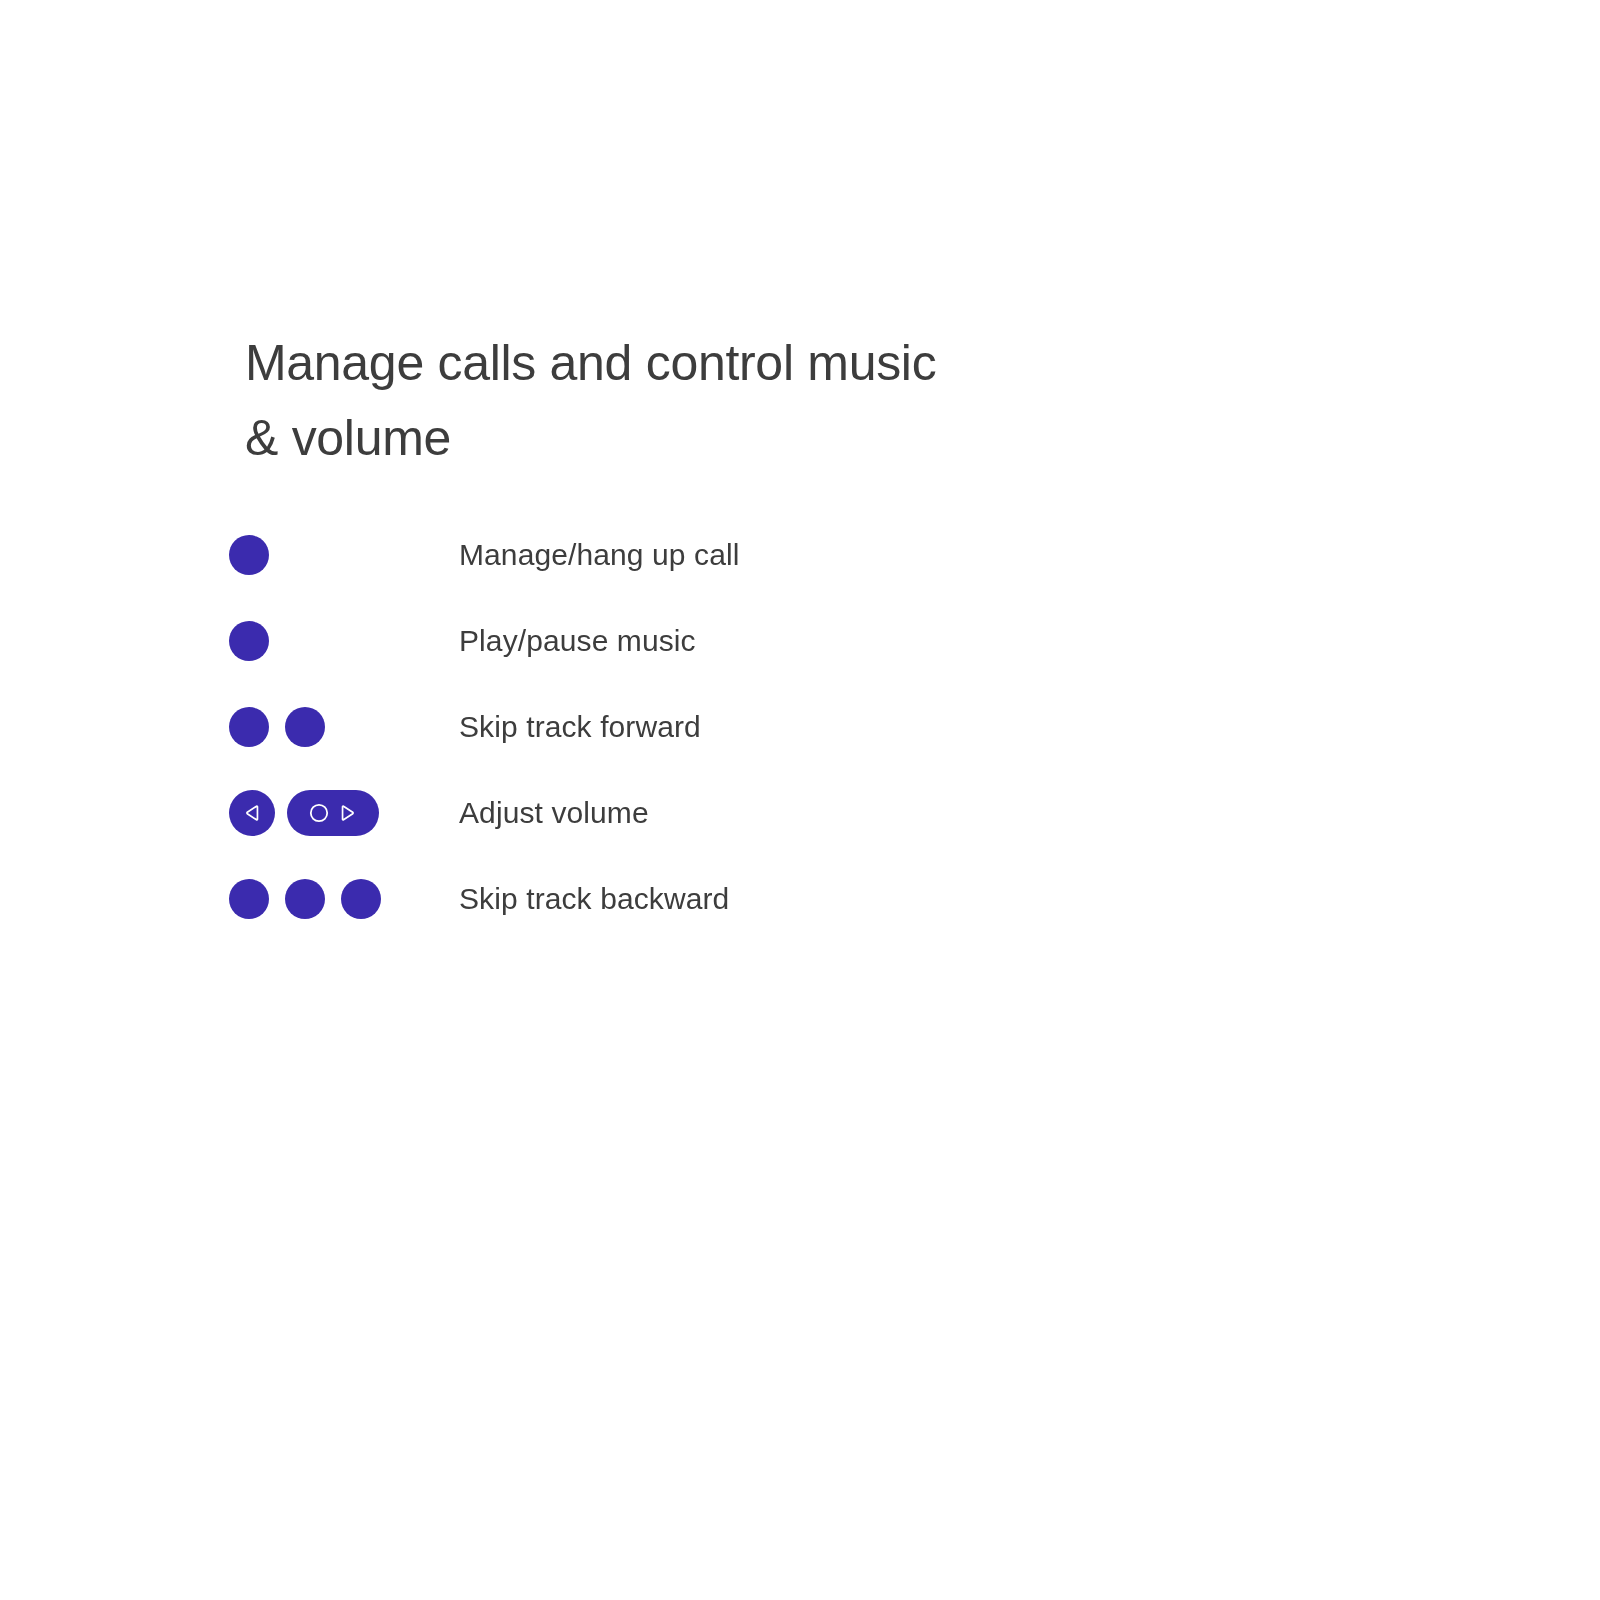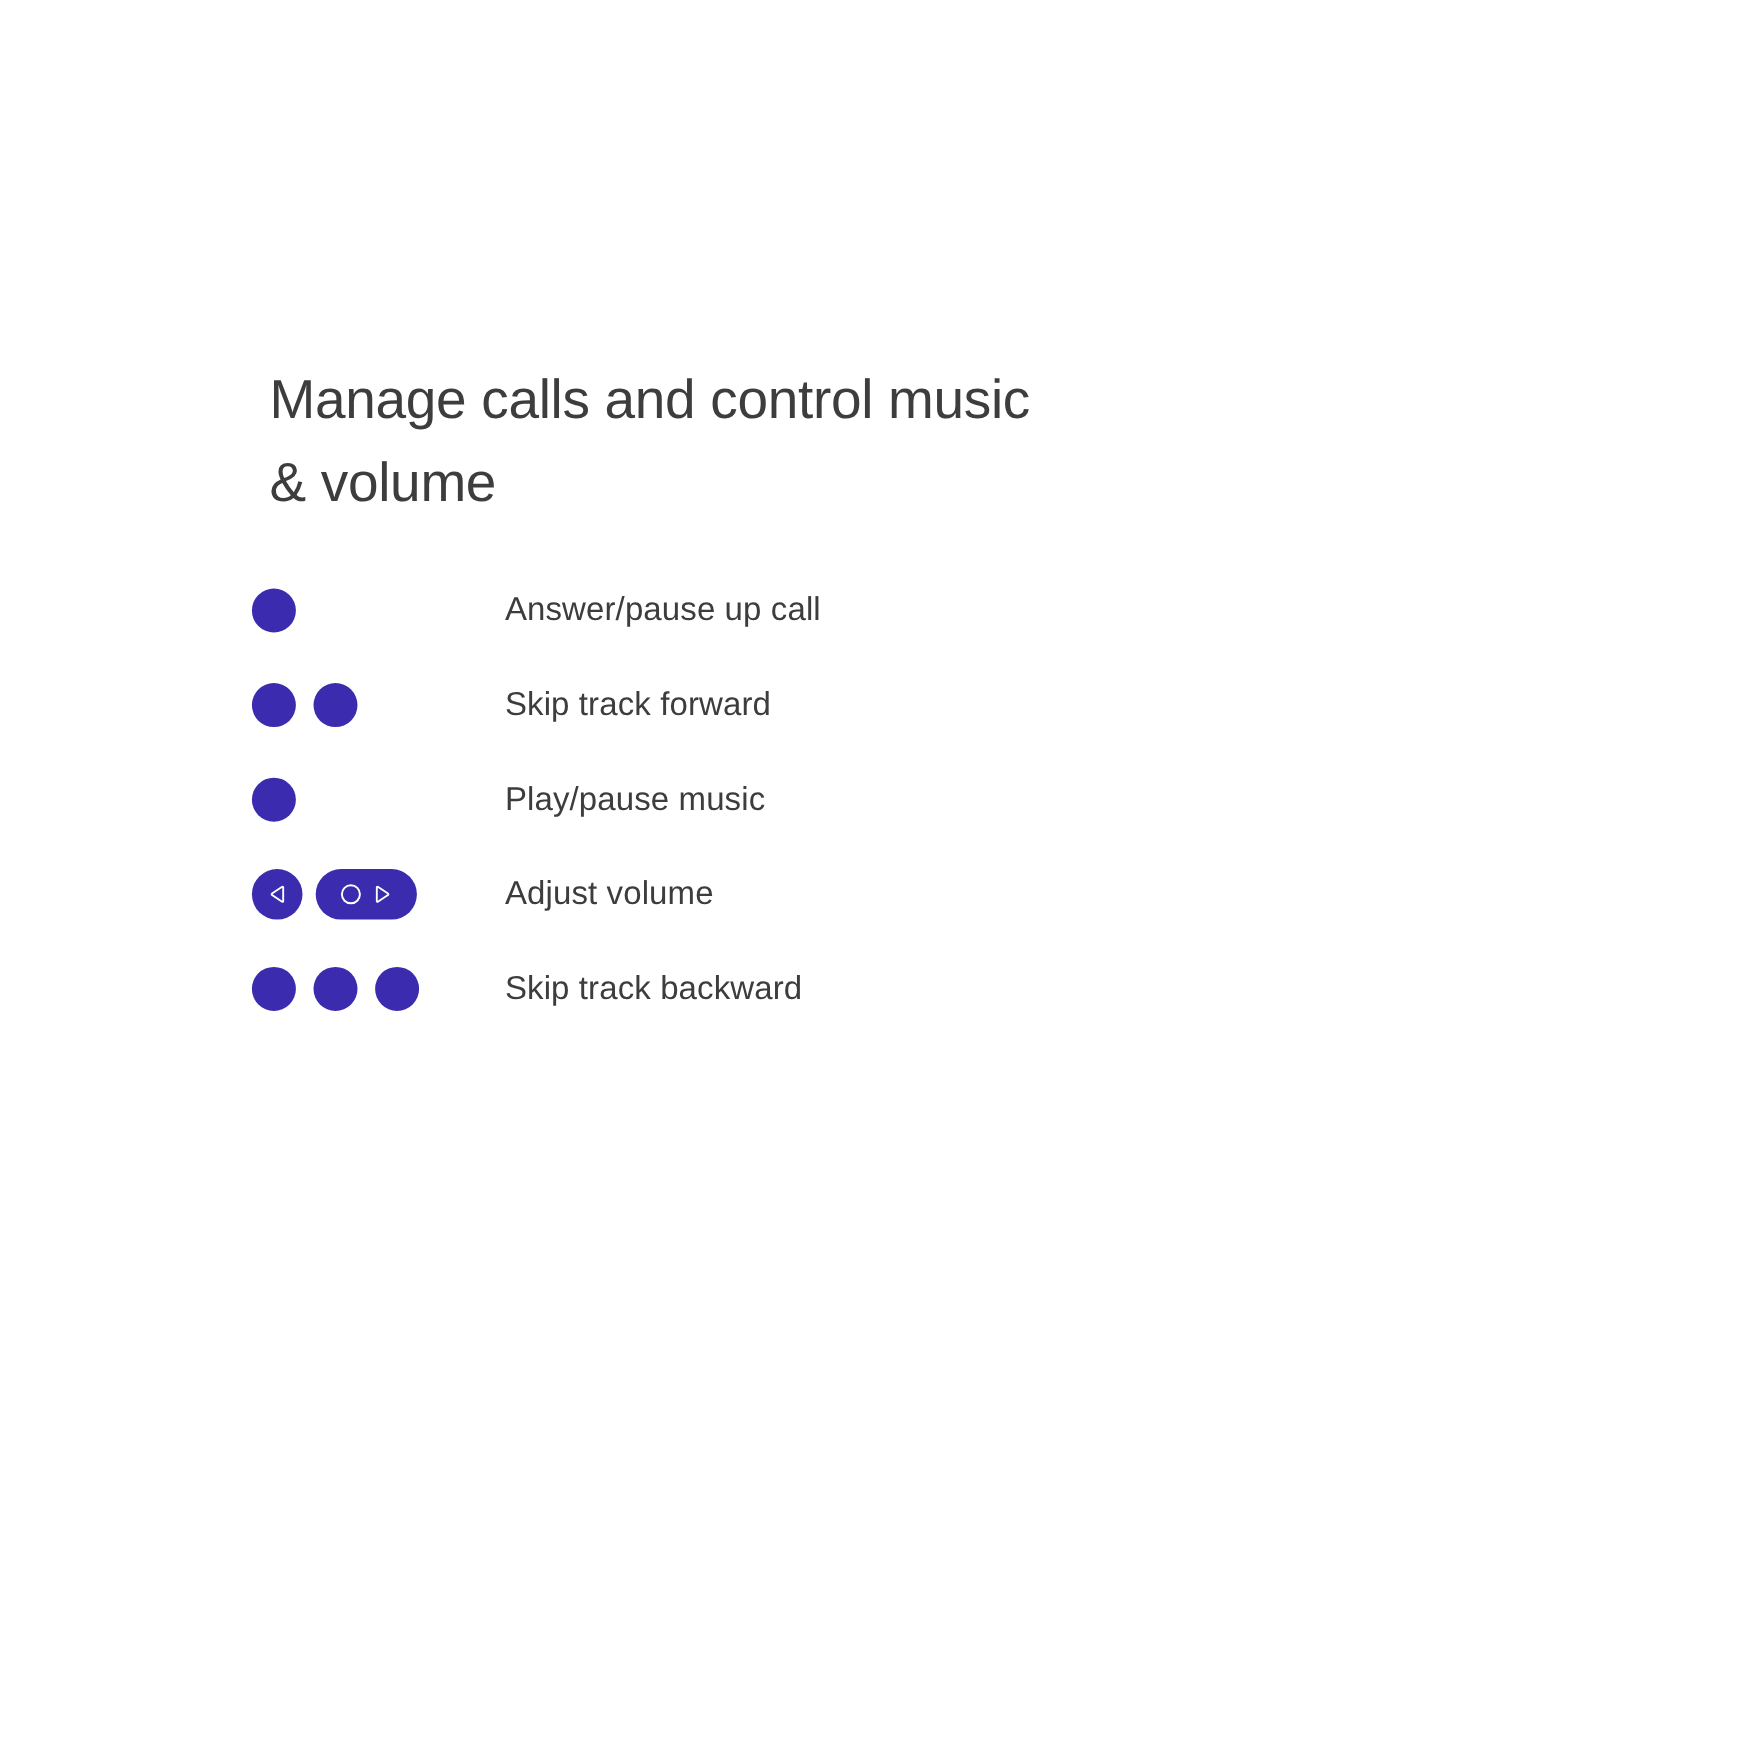--- a/index.html
+++ b/index.html
@@ -133,36 +133,36 @@
     <h1 class="page-title">Manage calls and control music
 &amp; volume</h1>
   </div>
 
   <div class="gesture-list">
 
     <div class="gesture-row">
       <div class="icon-cell">
         <span class="dot"></span>
       </div>
-      <span class="gesture-label">Answer/pause up call</span>
+      <span class="gesture-label">Manage/hang up call</span>
+    </div>
+
+    <div class="gesture-row">
+      <div class="icon-cell">
+        <span class="dot"></span>
+      </div>
+      <span class="gesture-label">Play/pause music</span>
     </div>
 
     <div class="gesture-row">
       <div class="icon-cell">
         <span class="dot"></span>
         <span class="dot"></span>
       </div>
       <span class="gesture-label">Skip track forward</span>
-    </div>
-
-    <div class="gesture-row">
-      <div class="icon-cell">
-        <span class="dot"></span>
-      </div>
-      <span class="gesture-label">Play/pause music</span>
     </div>
 
     <div class="gesture-row">
       <div class="icon-cell">
 
         <span class="vol-circle">
           <svg class="glyph-svg" width="22" height="22" viewBox="0 0 22 22">
             <path d="M15.5 4.2 L6.3 10.3 a0.85 0.85 0 0 0 0 1.4 L15.5 17.8 a0.6 0.6 0 0 0 0.95 -0.5 L16.45 4.7 a0.6 0.6 0 0 0 -0.95 -0.5 Z" fill="none" stroke="#ffffff" stroke-width="1.7" stroke-linejoin="round"></path>
           </svg>
         </span>

